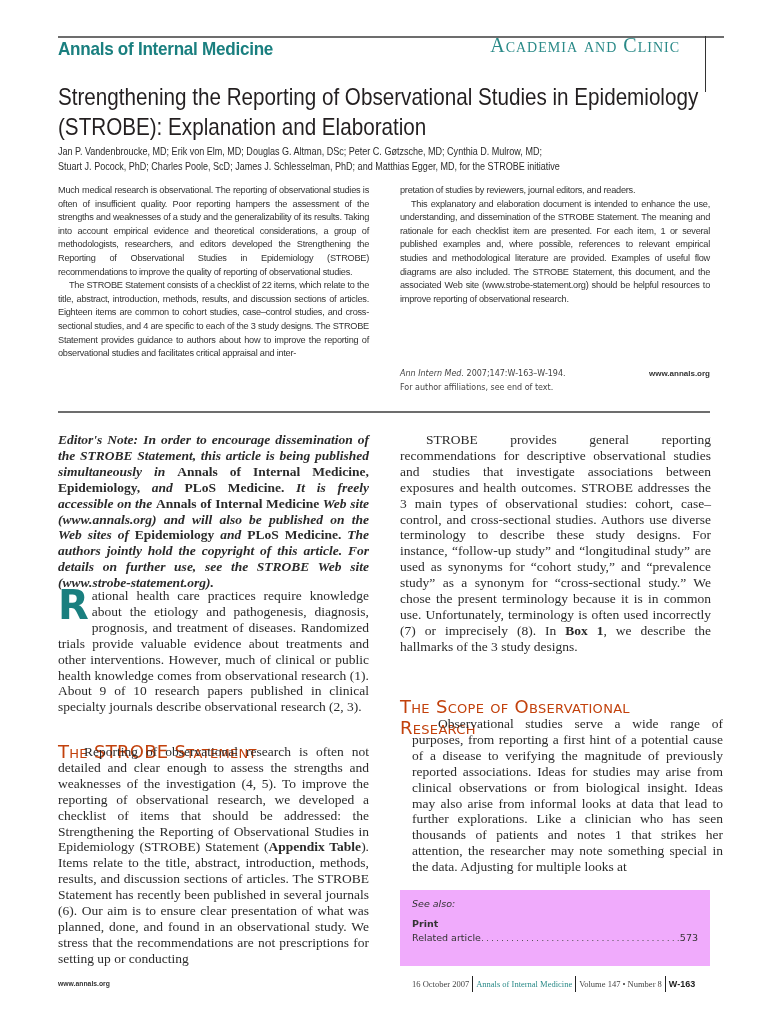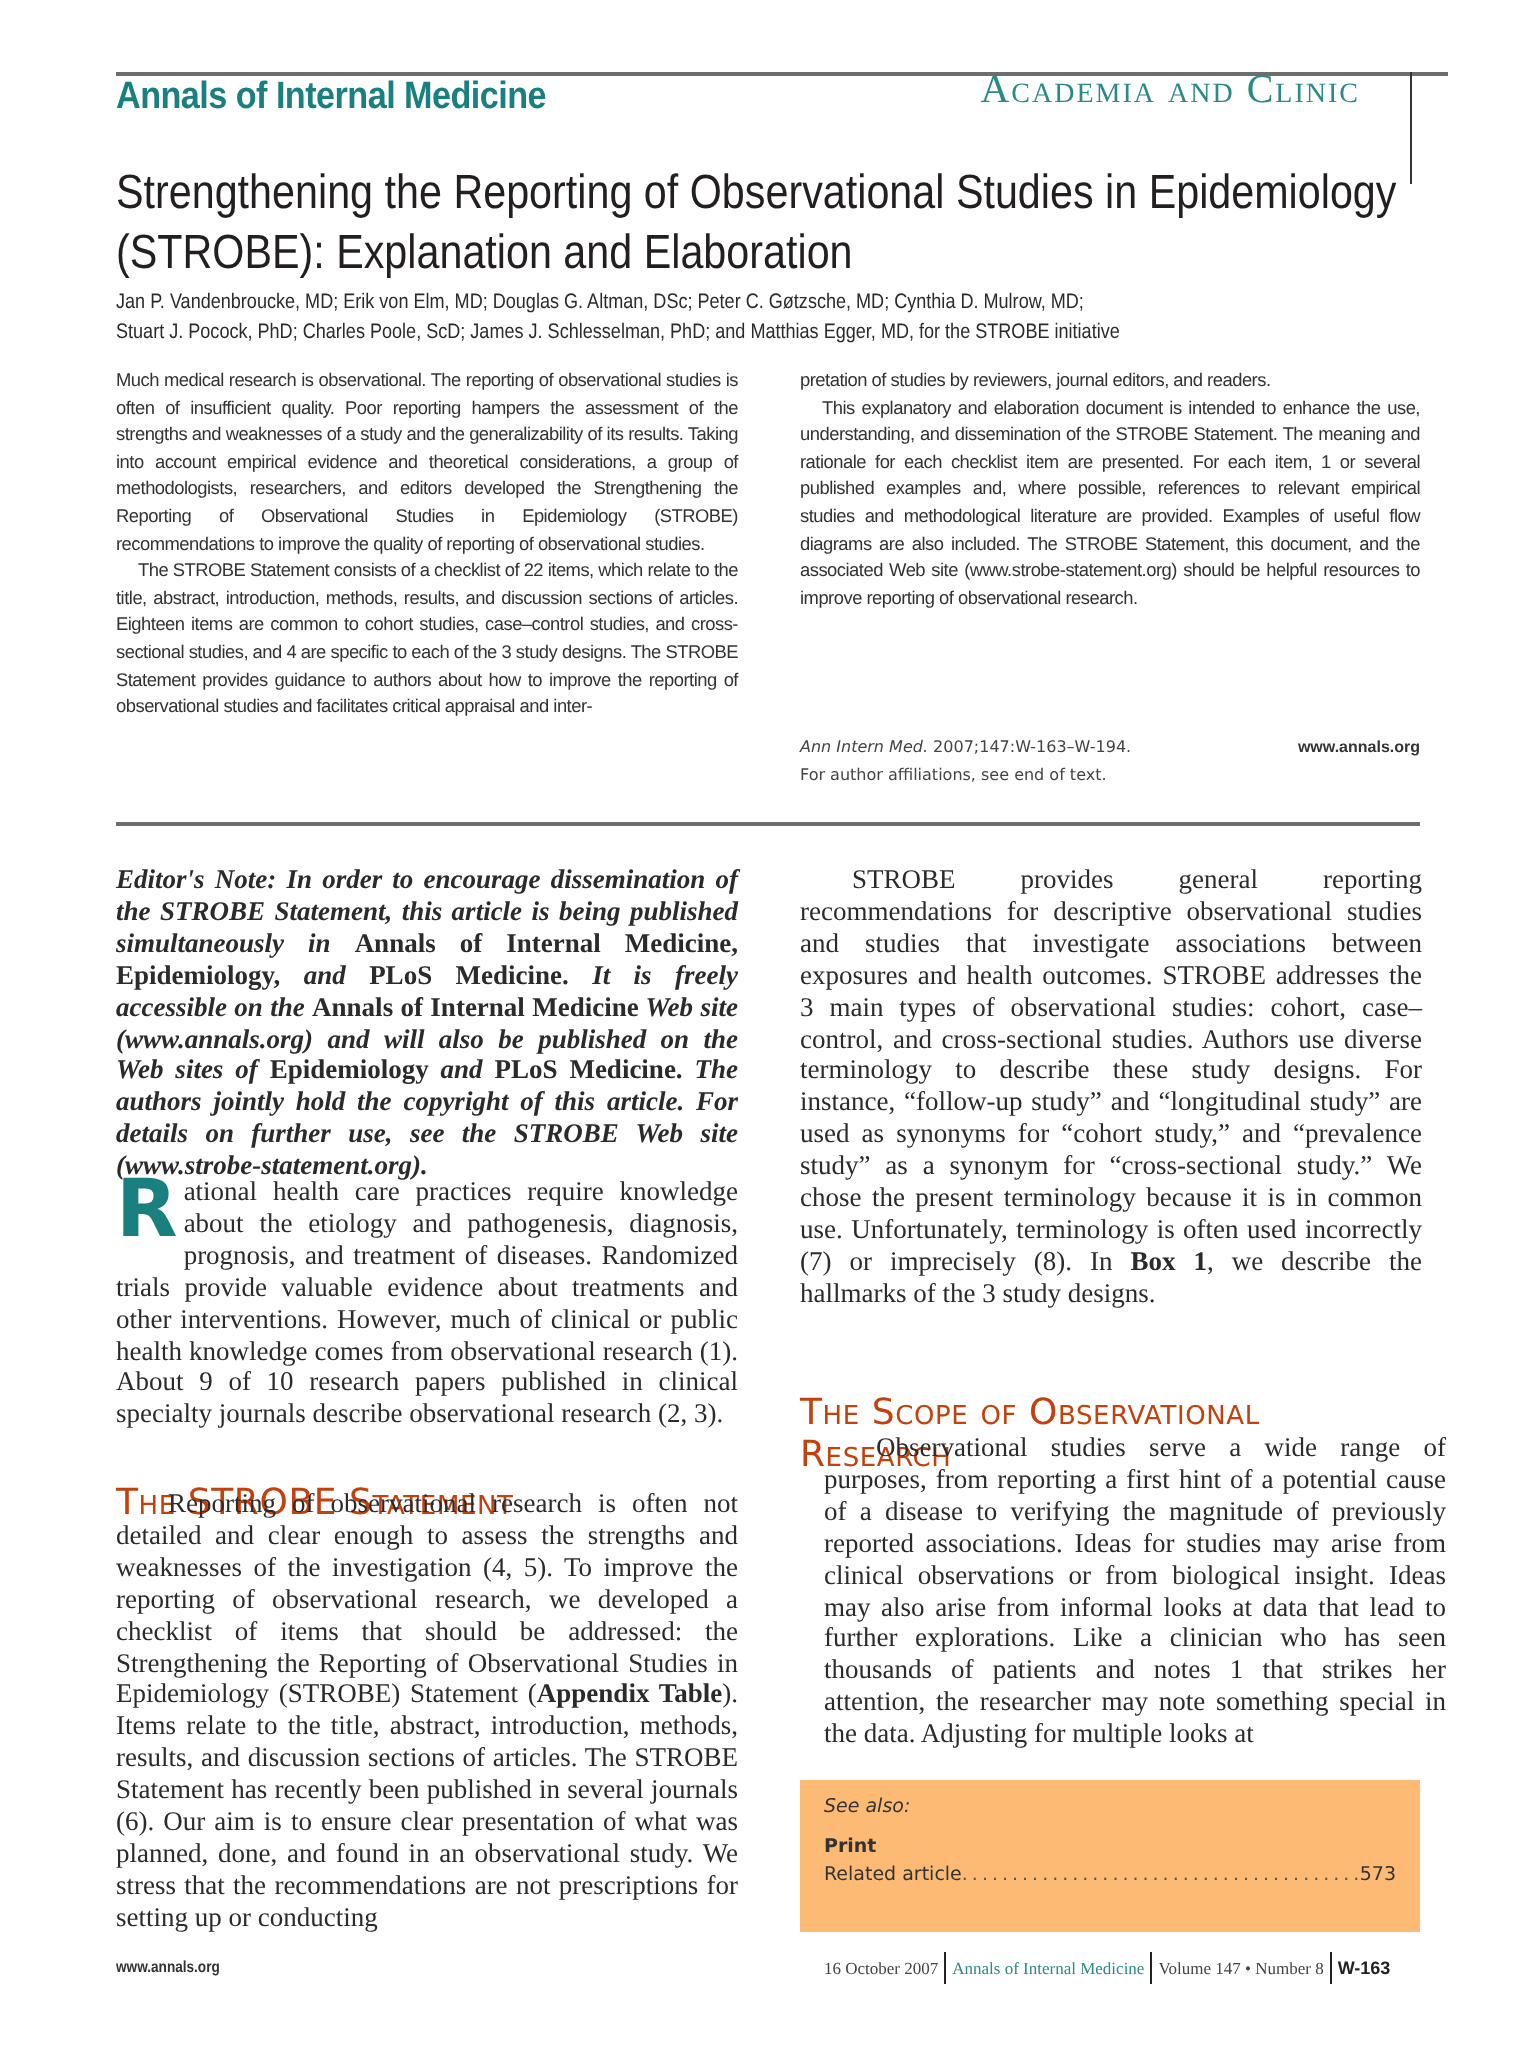--- a/index.html
+++ b/index.html
@@ -27,21 +27,21 @@
   .editor-note { left:58px; top:432px; width:311px; font-style:italic;font-weight:bold; }
   .editor-note .up { font-style:normal; }
   .col-left-body { left:58px; top:588px; width:311px; }
   .dropcap { float:left; font-family:"DejaVu Sans", sans-serif; font-weight:bold; font-size:40px; line-height:30px; color:#1a7f7f; margin:2px 3px 0 0; }
   .heading { font-family:"DejaVu Sans", sans-serif; font-size:18px; color:#c2410c; font-variant:small-caps; letter-spacing:0.3px; margin-bottom:2px; }
   .strobe-head { left:58px; top:741px; width:311px; }
   .col-left-2 { left:58px; top:744px; width:311px; }
   .col-right-body { left:400px; top:432px; width:311px; }
   .scope-head { left:400px; top:696px; width:311px; }
   .col-right-2 { left:400px; top:716px; width:311px;margin-left:12px; }
-  .seealso { left:400px; top:890px; width:310px; height:76px; background:#fdba74; padding:8px 12px; font-family:"DejaVu Sans", sans-serif; font-size:9.5px; color:#333; }
+  .seealso { left:400px; top:890px; width:310px; height:76px; background:#f0abfc; padding:8px 12px; font-family:"DejaVu Sans", sans-serif; font-size:9.5px; color:#333; }
   .seealso .hd { font-style:italic; margin-bottom:9px; }
   .seealso .pr { font-weight:bold; margin-bottom:3px; }
   .seealso .row { display:flex; }
   .seealso .dots { flex:1; overflow:hidden; white-space:nowrap; letter-spacing:2px; color:#555; }
   .footer-left { left:58px; top:979px; font-family:"Liberation Sans", sans-serif; font-weight:bold; font-size:8px; color:#333; transform:scaleX(0.85); transform-origin:left; }
   .footer-right { left:412px; top:976px; font-family:"Liberation Serif", serif; font-size:8.5px; color:#444; display:flex; align-items:center; white-space:nowrap; }
   .footer-right .sep { width:1px; height:16px; background:#222; margin:0 3px; }
   .footer-right .jn { color:#2a8a88; }
   .footer-right .pg { font-family:"Liberation Sans", sans-serif; font-weight:bold; color:#222; font-size:9px; }
   b { font-weight:bold; }

